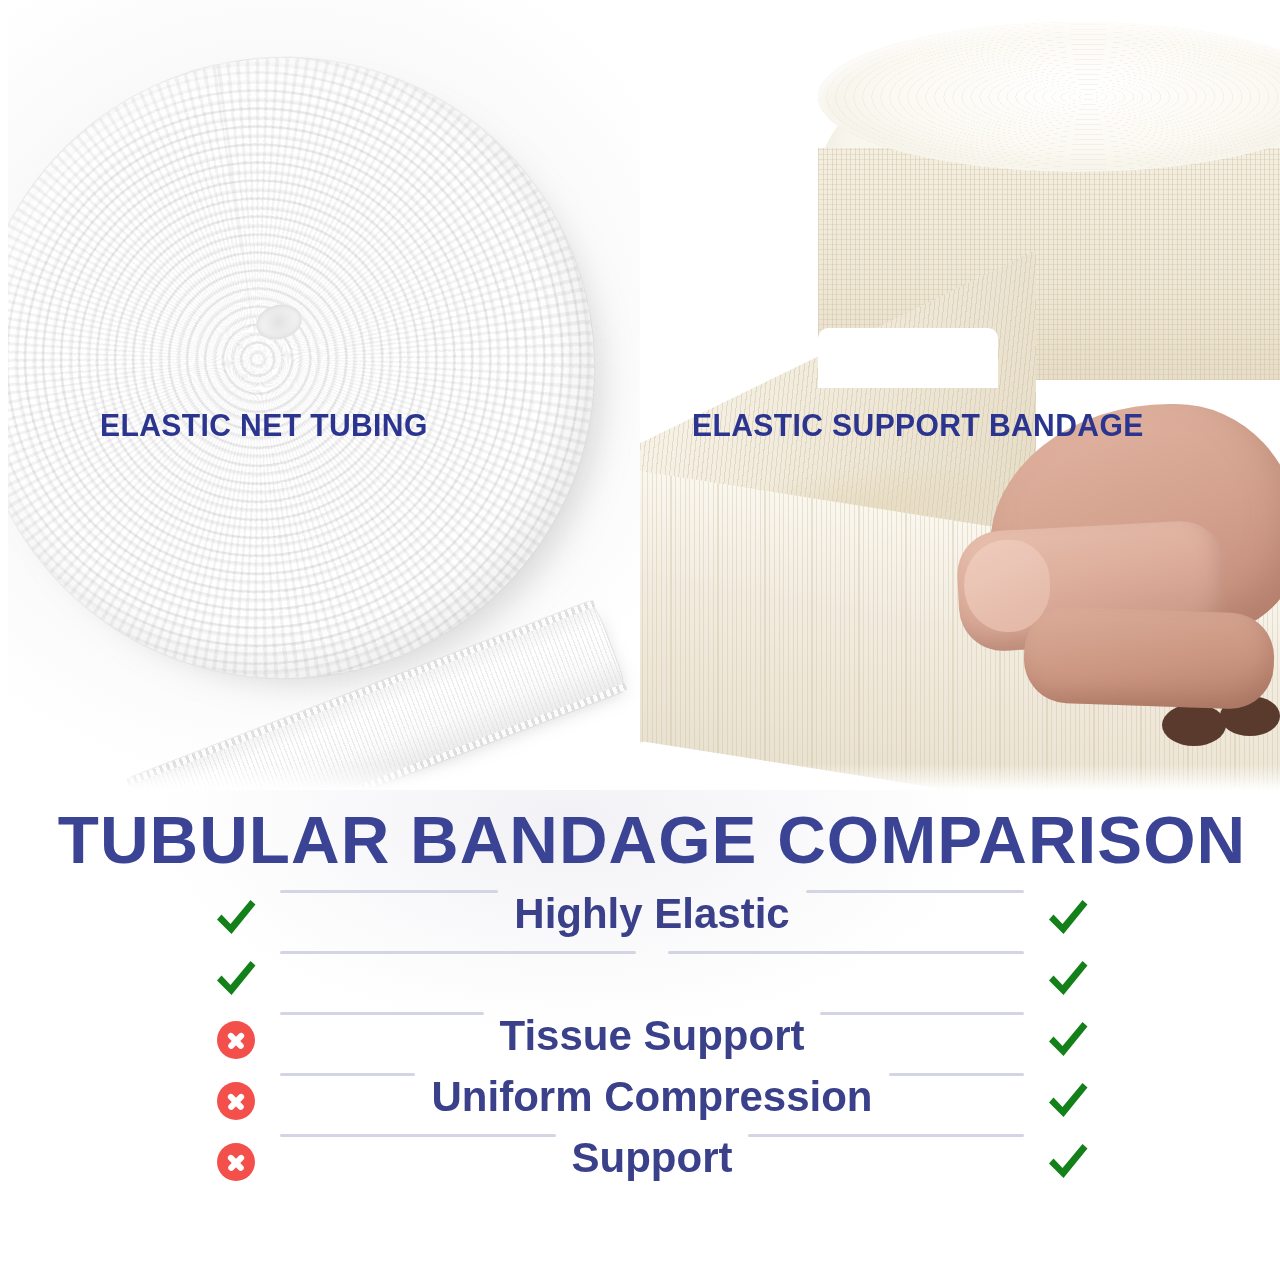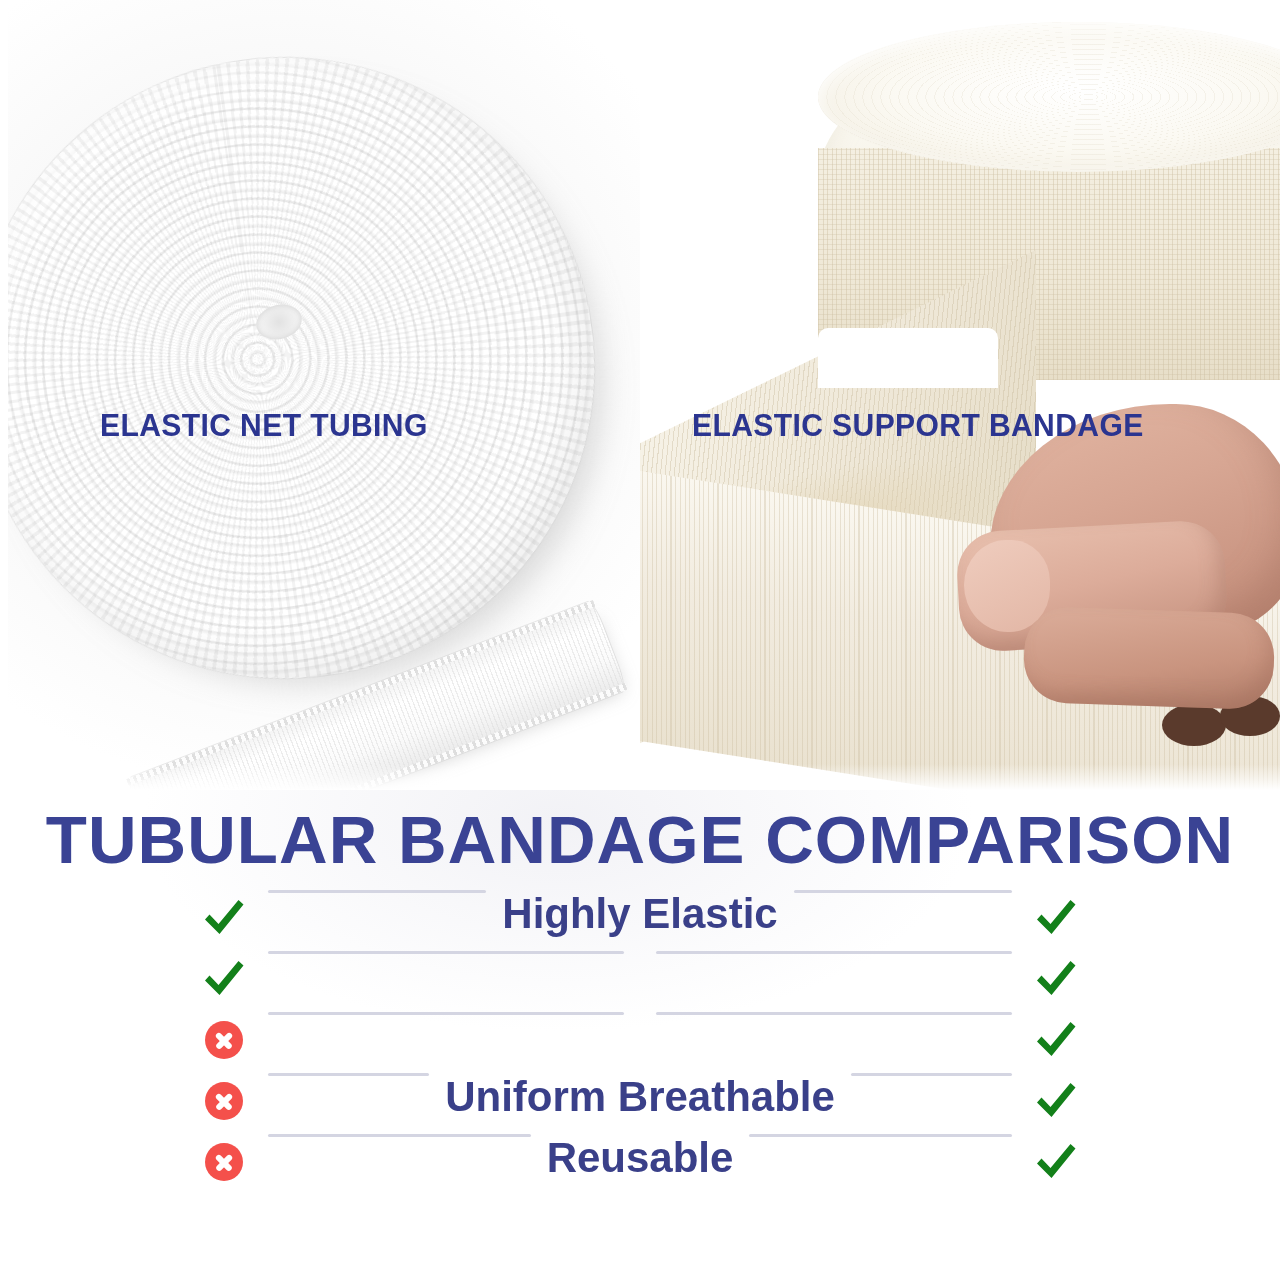--- a/index.html
+++ b/index.html
@@ -272,21 +272,21 @@
     position: absolute;
     left: 0; bottom: 0;
     width: 1280px; height: 26px;
     background: linear-gradient(180deg, rgba(255,255,255,0) 0%, #ffffff 100%);
     z-index: 8;
   }
 
   
   .panel {
     position: absolute;
-    left: 0; top: 790px;
+    left: 12px; top: 790px;
     width: 1116px;
     height: 490px;
     background:
       radial-gradient(ellipse 60% 70% at 50% 6%, #f2f2f6 0%, rgba(255,255,255,0) 62%),
       #ffffff;
   }
 
   .panel-title {
     position: absolute;
     left: 0; top: 14px;
@@ -445,46 +445,47 @@
             <svg class="check-svg" viewBox="0 0 56 56" aria-hidden="true">
               <path d="M9 29.5 L13.5 24.5 L22.5 34 L42.5 10 L47.5 14.5 L23.5 44 Z" fill="#13801a"></path>
             </svg>
           </div>
         </div>
         <div class="row">
           <div class="mark left">
             <div class="xcircle"></div>
           </div>
           <div class="rule l"></div>
+          <div class="row-label">Tissue Support</div>
           <div class="rule r"></div>
           <div class="mark right">
             <svg class="check-svg" viewBox="0 0 56 56" aria-hidden="true">
               <path d="M9 29.5 L13.5 24.5 L22.5 34 L42.5 10 L47.5 14.5 L23.5 44 Z" fill="#13801a"></path>
             </svg>
           </div>
         </div>
         <div class="row">
           <div class="mark left">
             <div class="xcircle"></div>
           </div>
           <div class="rule l"></div>
-          <div class="row-label">Uniform Breathable</div>
+          <div class="row-label">Uniform Compression</div>
           <div class="rule r"></div>
           <div class="mark right">
             <svg class="check-svg" viewBox="0 0 56 56" aria-hidden="true">
               <path d="M9 29.5 L13.5 24.5 L22.5 34 L42.5 10 L47.5 14.5 L23.5 44 Z" fill="#13801a"></path>
             </svg>
           </div>
         </div>
         <div class="row">
           <div class="mark left">
             <div class="xcircle"></div>
           </div>
           <div class="rule l"></div>
-          <div class="row-label">Reusable</div>
+          <div class="row-label">Support</div>
           <div class="rule r"></div>
           <div class="mark right">
             <svg class="check-svg" viewBox="0 0 56 56" aria-hidden="true">
               <path d="M9 29.5 L13.5 24.5 L22.5 34 L42.5 10 L47.5 14.5 L23.5 44 Z" fill="#13801a"></path>
             </svg>
           </div>
         </div>
       </div>
   </div>
 

